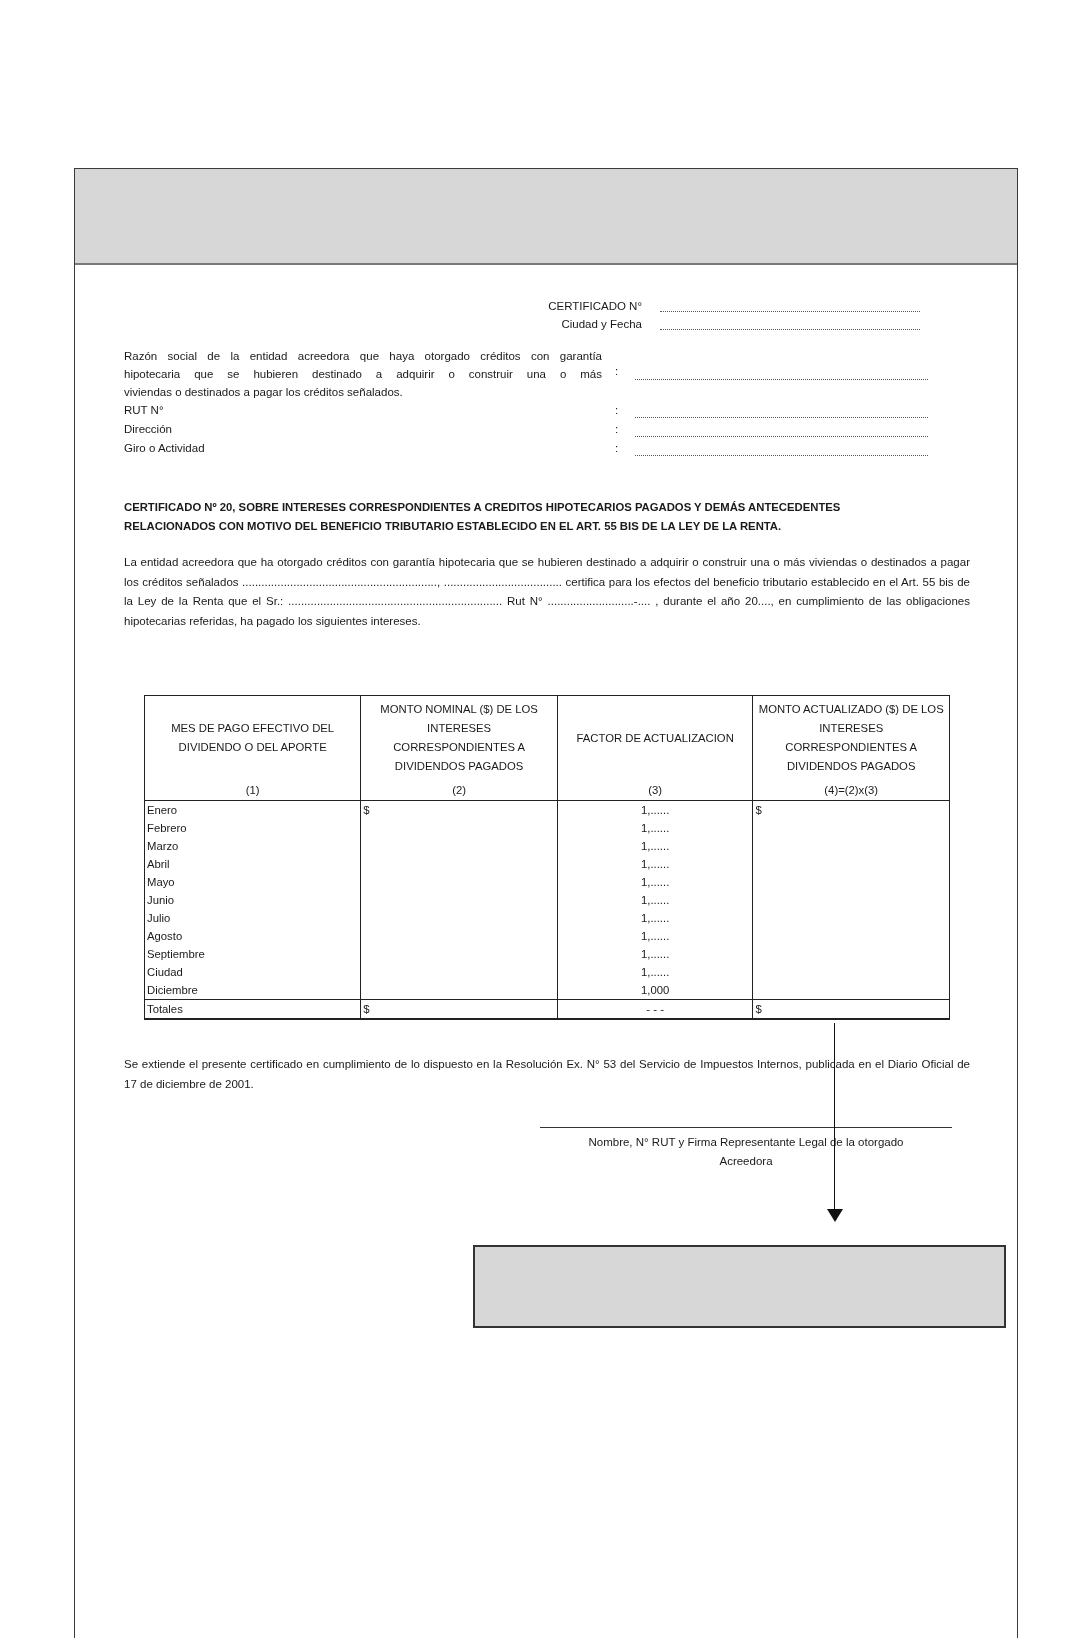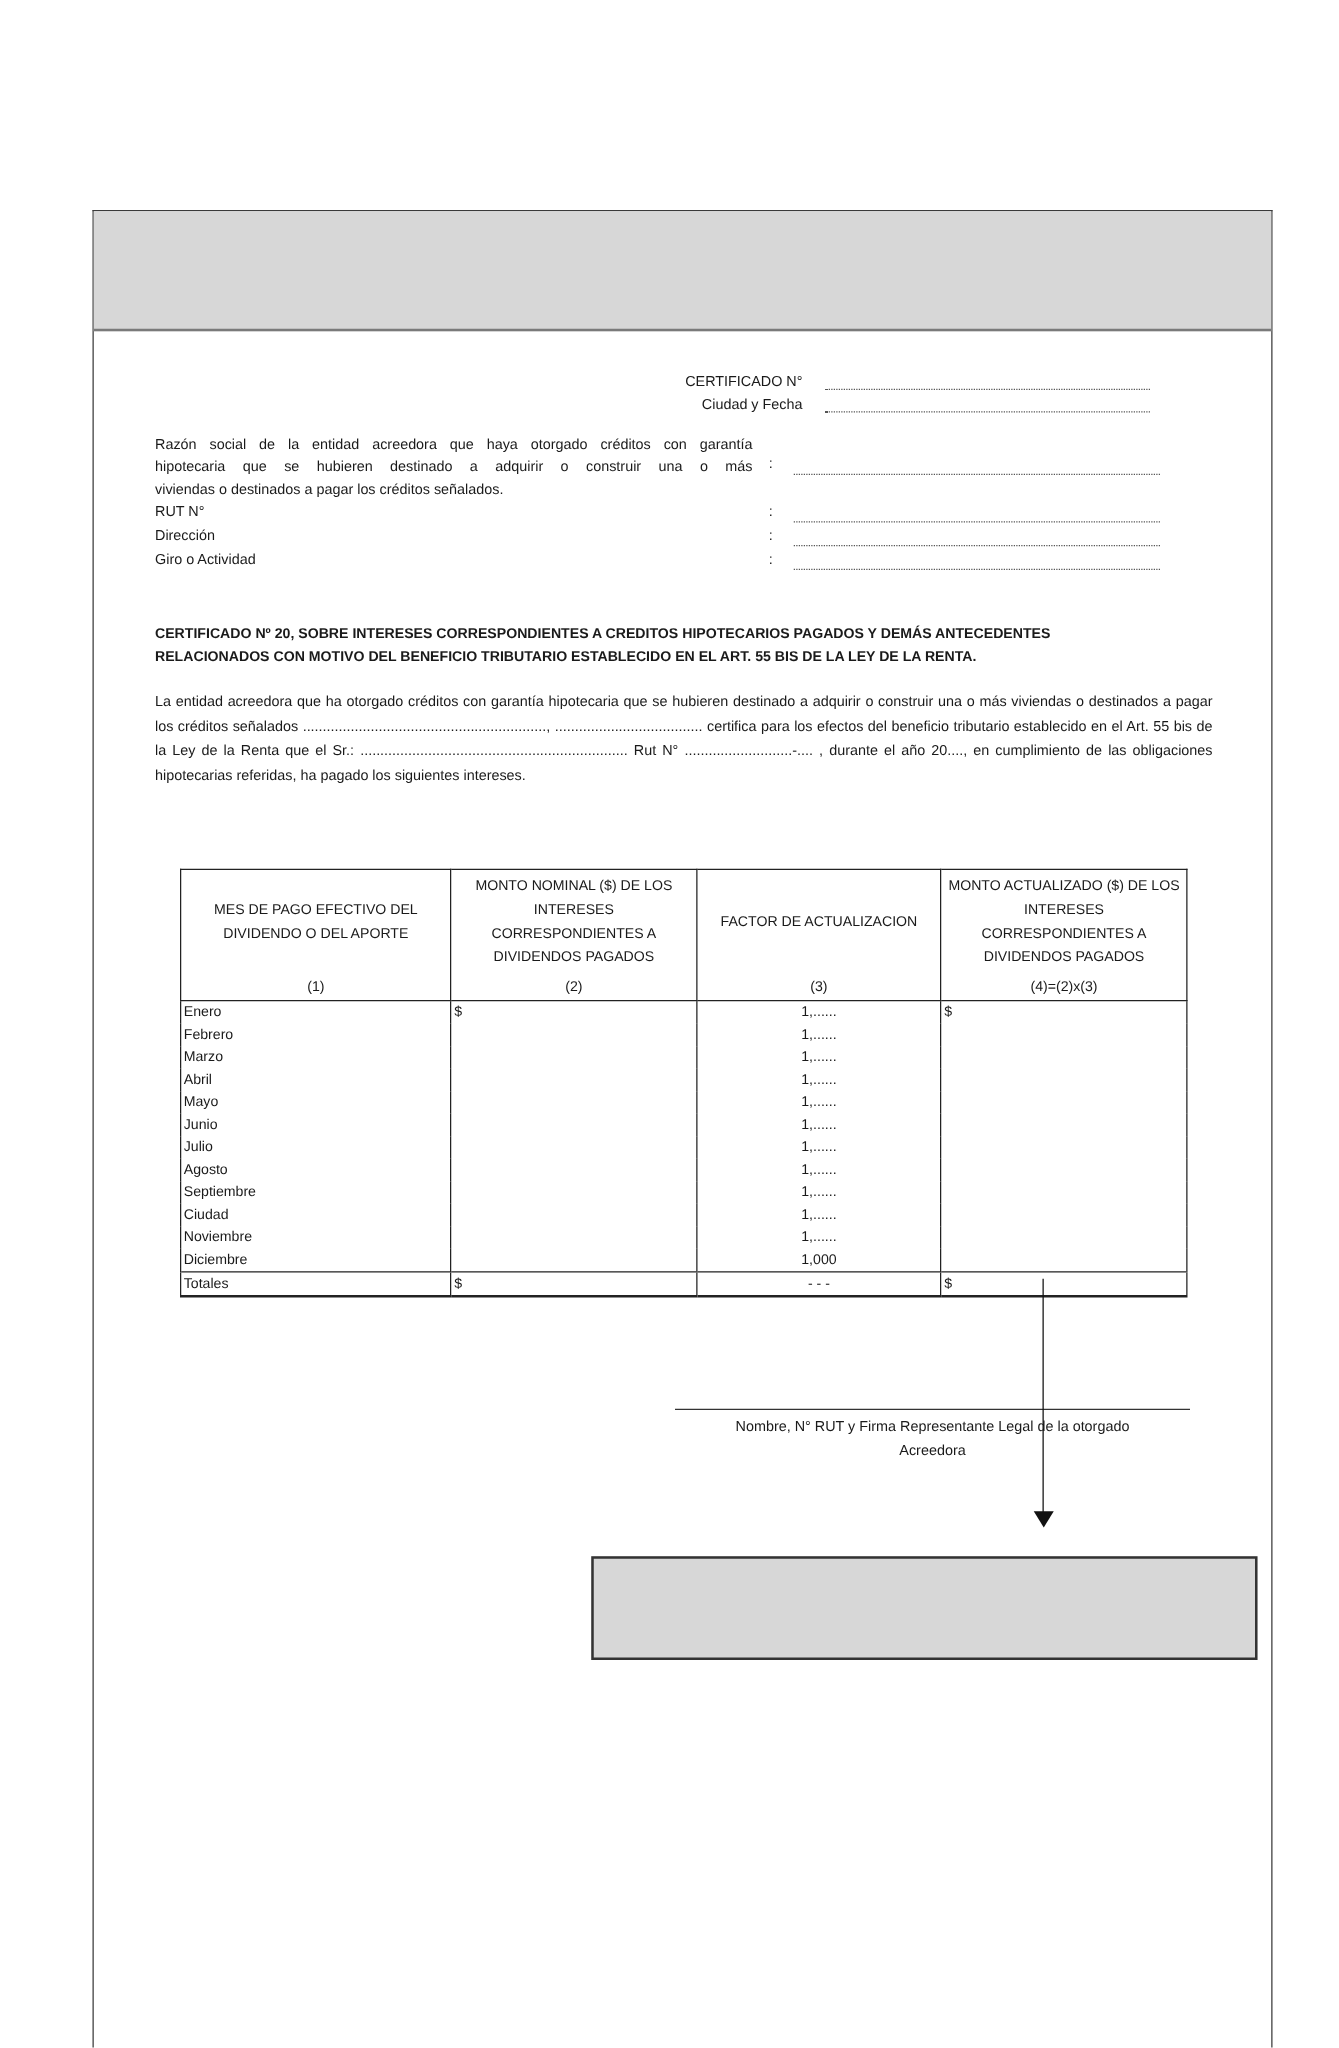--- a/index.html
+++ b/index.html
@@ -131,40 +131,35 @@
           <td class="c">1,......</td>
           <td></td>
         </tr>
       <tr>
           <td>Ciudad</td>
           <td></td>
           <td class="c">1,......</td>
           <td></td>
         </tr>
       <tr>
-          <td>Noviembre</td>
-          <td></td>
-          <td class="c">1,......</td>
-          <td></td>
-        </tr>
-      <tr>
           <td>Diciembre</td>
           <td></td>
           <td class="c">1,000</td>
           <td></td>
         </tr>
       <tr class="tot">
           <td>Totales</td>
           <td>$</td>
           <td class="c">- - -</td>
           <td>$</td>
         </tr>
     </tbody>
   </table>
 
+  <div class="para" style="top:886px;">Se extiende el presente certificado en cumplimiento de lo dispuesto en la Resolución Ex. N° 53 del Servicio de Impuestos Internos, publicada en el Diario Oficial de 17 de diciembre de 2001.</div>
 
   <div class="sigline"></div>
   <div class="sigtext">
     <div>Nombre, N° RUT y Firma Representante Legal de la otorgado</div>
     <div>Acreedora</div>
   </div>
 
   <div class="arrow-line"></div>
   <div class="arrow-head"></div>
 

